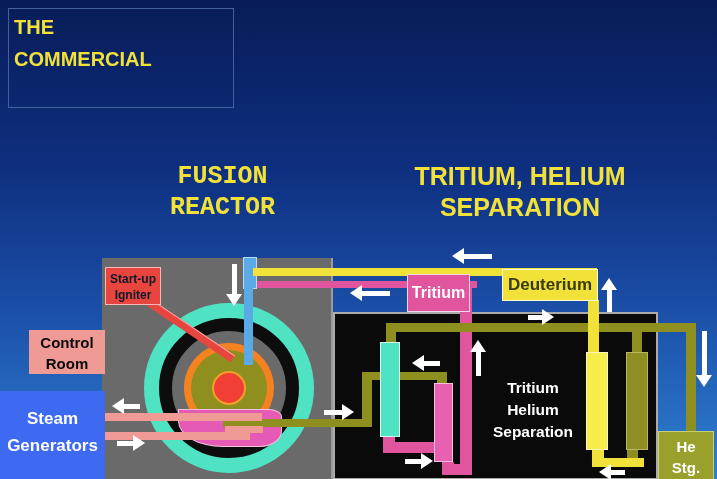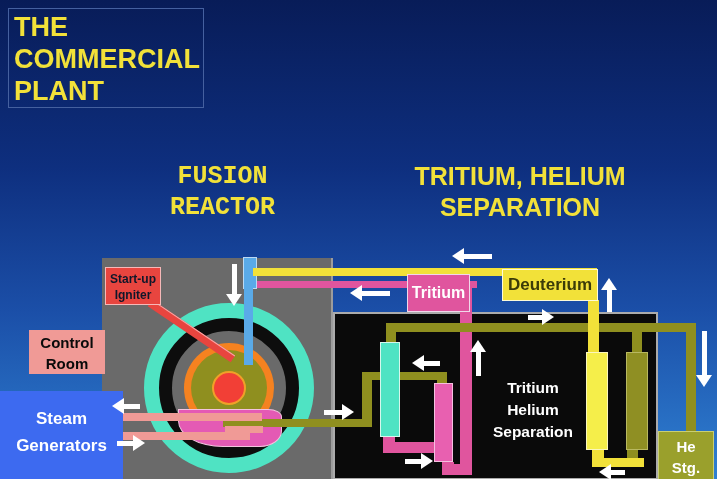--- a/index.html
+++ b/index.html
@@ -3,22 +3,22 @@
 <meta charset="utf-8">
 <style>
   html,body{margin:0;padding:0;background:#000;}
   .stage{
     position:relative;width:717px;height:479px;overflow:hidden;
     font-family:"Liberation Sans", sans-serif;
     background:linear-gradient(180deg,var(--bg_top) 0%, #0e2f7f 35%, #1b4fa8 65%, var(--bg_bottom) 100%);
   }
   .abs{position:absolute;}
   
-  .title-box{left:8px;top:8px;width:196px;height:100px;border:1px solid #45609f;
-    color:var(--accent_yellow);font-weight:bold;font-size:27px;line-height:32px;padding:2px 0 0 5px;box-sizing:border-box;}
+  .title-box{left:8px;top:8px;width:226px;height:100px;border:1px solid #45609f;
+    color:var(--accent_yellow);font-weight:bold;font-size:20px;line-height:32px;padding:2px 0 0 5px;box-sizing:border-box;}
   .heading{color:var(--accent_yellow);font-weight:bold;font-size:25px;line-height:31px;text-align:center;}
   .heading-left{left:115px;top:161px;width:215px;font-family:Liberation Mono, monospace;}
   .heading-right{left:365px;top:161px;width:310px;}
   
   .reactor-hall{left:102px;top:258px;width:231px;height:222px;background:var(--gray_box);border-right:2px solid #9c9c9c;box-sizing:border-box;}
   .separation-hall{left:333px;top:312px;width:325px;height:168px;background:var(--black_box);border:2px solid rgba(200,200,200,.85);box-sizing:border-box;}
   
   .ring{border-radius:50%;box-sizing:border-box;background:transparent;}
   .toroid-outer{left:144px;top:303px;width:170px;height:170px;border:17px solid var(--teal);}
   .toroid-black{left:159px;top:318px;width:140px;height:140px;border:13px solid #0d0d0d;}
@@ -40,21 +40,21 @@
   .col{box-sizing:border-box;}
   .col-teal{left:380px;top:342px;width:20px;height:95px;background:var(--teal);border:1px solid #d6f7ec;}
   .col-pink{left:434px;top:383px;width:19px;height:79px;background:#e860b0;border:1px solid #f6bfe0;}
   .col-yellow{left:586px;top:352px;width:22px;height:98px;background:var(--column_yellow);border:1px solid #fbf7bc;}
   .col-olive{left:626px;top:352px;width:22px;height:98px;background:#8f8f23;border:1px solid #b8b860;}
   
   .plate{box-sizing:border-box;text-align:center;font-weight:bold;}
   .startup-igniter{left:105px;top:267px;width:56px;height:38px;background:var(--igniter_red);border:1px solid #f6b8b8;
     color:#0f172a;font-size:12px;line-height:16px;padding-top:3px;}
   .control-room{left:29px;top:330px;width:76px;height:44px;background:var(--pipe_salmon);color:#0a0a0a;font-size:15px;line-height:21px;padding-top:2px;}
-  .steam-generators{left:0;top:391px;width:123px;height:89px;background:var(--steam_blue);color:#fff;font-size:17px;line-height:27px;padding-top:14px;}
+  .steam-generators{left:0;top:391px;width:105px;height:89px;background:var(--steam_blue);color:#fff;font-size:17px;line-height:27px;padding-top:14px;}
   .tritium-label{left:407px;top:274px;width:63px;height:38px;background:var(--pipe_pink);border:1px solid #f0d8ea;color:#fff;font-size:16px;line-height:36px;}
   .deuterium-label{left:502px;top:269px;width:96px;height:32px;background:var(--pipe_yellow);border:1px solid #fdfbd8;color:#3b3b08;font-size:17px;line-height:30px;}
   .he-storage{left:658px;top:431px;width:56px;height:50px;background:var(--he_olive);border:1px solid #c9cf72;color:#fff;font-size:15px;line-height:21px;padding-top:4px;}
   .sep-text{left:478px;top:377px;width:110px;color:#fff;font-weight:bold;font-size:15.5px;line-height:22px;text-align:center;}
   
   .arrow{position:absolute;}
   .arrow .shaft{position:absolute;background:#fff;}
   .arrow .head{position:absolute;width:0;height:0;}
   .arrow-right .shaft{left:0;right:11px;top:5.5px;height:5px;}
   .arrow-right .head{right:0;top:0;border-left:12px solid #fff;border-top:8px solid transparent;border-bottom:8px solid transparent;}
@@ -66,21 +66,20 @@
   .arrow-up .head{top:0;left:0;border-bottom:12px solid #fff;border-left:8px solid transparent;border-right:8px solid transparent;}
 </style>
 </head>
 <body>
 
 <div class="stage">
 
   <div class="abs title-box">
     <div>THE</div>
     <div>COMMERCIAL</div>
-    <div>PLANT</div>
   </div>
 
   <div class="abs heading heading-left">
     <div>FUSION</div>
     <div>REACTOR</div>
   </div>
   <div class="abs heading heading-right">
     <div>TRITIUM, HELIUM</div>
     <div>SEPARATION</div>
   </div>

